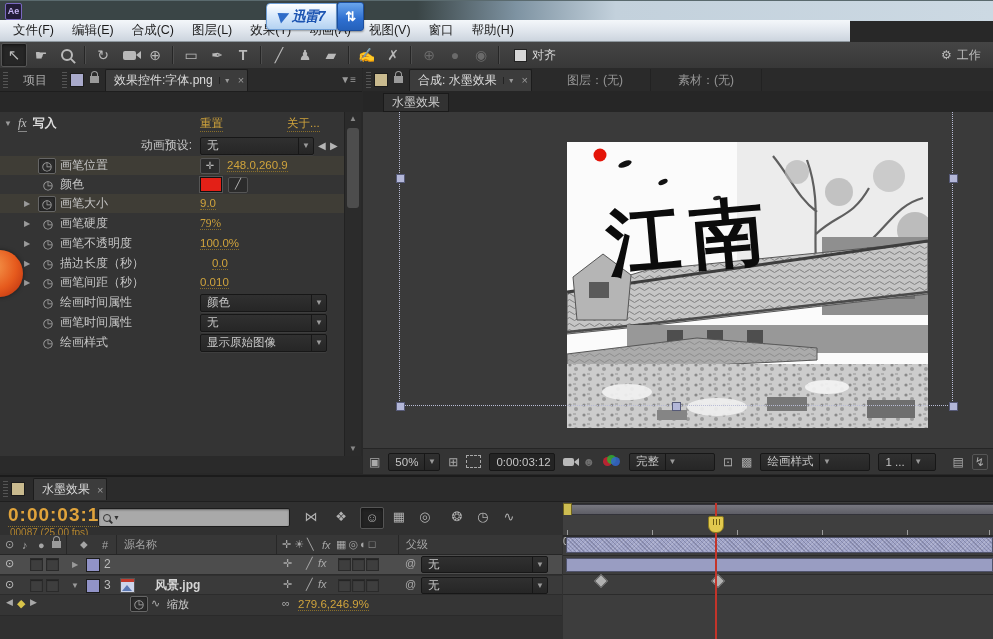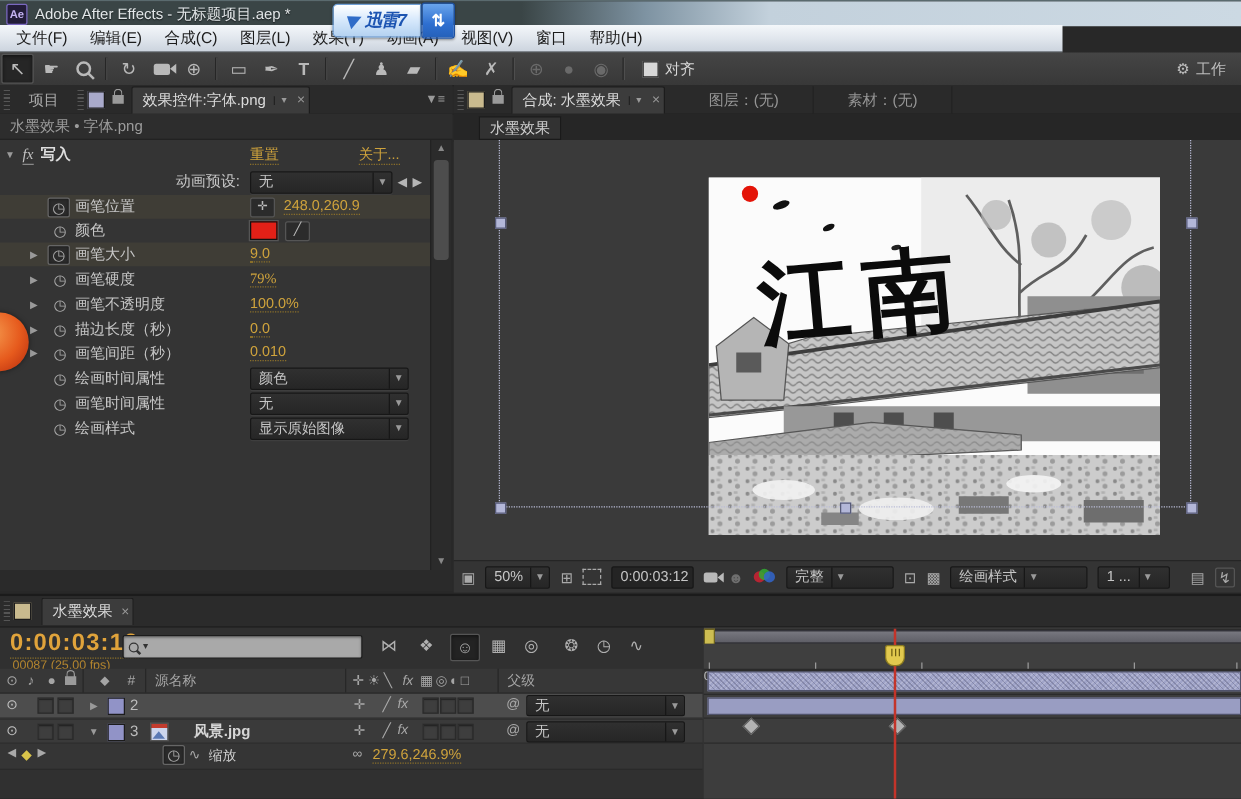--- a/index.html
+++ b/index.html
@@ -167,21 +167,20 @@
   .kf{position:absolute;width:8px;height:8px;background:#b2b2b2;border:1px solid #5a5a5a;transform:rotate(45deg);z-index:8;}
   .rowline{position:absolute;left:0;width:430px;height:1px;background:#2b2b2b;}
 </style>
 </head>
 <body>
 
 <div id="root" class="nosel">
 
   <div id="titlebar" class="abs">
     <div id="app-icon">Ae</div>
-    <div id="title-text">Adobe After Effects - 无标题项目.aep *</div>
   </div>
 
   <div id="menubar" class="abs">
     <span class="menu-item">文件(F)</span>
     <span class="menu-item">编辑(E)</span>
     <span class="menu-item">合成(C)</span>
     <span class="menu-item">图层(L)</span>
     <span class="menu-item">效果(T)</span>
     <span class="menu-item">动画(A)</span>
     <span class="menu-item">视图(V)</span>
@@ -239,21 +238,20 @@
     <span class="gripper"></span>
     <span class="minisq" style="background:#a9aacb;"></span>
     <span class="i-lock" style="margin:0 6px 0 6px;"></span>
     <span class="tab-active">
       <span>效果控件:字体.png</span>
       <span class="tab-dd" style="margin-left:6px;">▼</span>
       <span class="tab-x">×</span>
     </span>
     <span style="margin-left:auto;color:#9a9a9a;font-size:10px;padding-right:6px;">▼≡</span>
   </div>
-  <div id="fx-crumb" class="abs">水墨效果 • 字体.png</div>
 
   <div id="fx-body" class="abs">
 
     <div id="fx-header">
       <span class="expander" style="margin-left:4px;">▼</span>
       <span class="fx-logo">fx</span>
       <span style="color:#dedede;font-weight:bold;">写入</span>
       <span class="hotval" style="position:absolute;left:200px;">重置</span>
       <span class="hotval" style="position:absolute;left:287px;">关于...</span>
     </div>
@@ -295,21 +293,21 @@
     <div class="fxrow" style="top:122px;">
       <span class="expander" style="position:absolute;left:24px;">▶</span>
       <span class="stopwatch" style="position:absolute;left:40px;">◷</span>
       <span class="lbl" style="position:absolute;left:60px;">画笔不透明度</span>
       <span class="hotval" style="position:absolute;left:200px;">100.0%</span>
     </div>
     <div class="fxrow" style="top:142px;">
       <span class="expander" style="position:absolute;left:24px;">▶</span>
       <span class="stopwatch" style="position:absolute;left:40px;">◷</span>
       <span class="lbl" style="position:absolute;left:60px;">描边长度（秒）</span>
-      <span class="hotval" style="position:absolute;left:200px;">0.0</span>
+      <span class="hotval" style="position:absolute;left:212px;">0.0</span>
     </div>
     <div class="fxrow" style="top:161px;">
       <span class="expander" style="position:absolute;left:24px;">▶</span>
       <span class="stopwatch" style="position:absolute;left:40px;">◷</span>
       <span class="lbl" style="position:absolute;left:60px;">画笔间距（秒）</span>
       <span class="hotval" style="position:absolute;left:200px;">0.010</span>
     </div>
     <div class="fxrow" style="top:181px;">
       <span class="stopwatch" style="position:absolute;left:40px;">◷</span>
       <span class="lbl" style="position:absolute;left:60px;">绘画时间属性</span>

